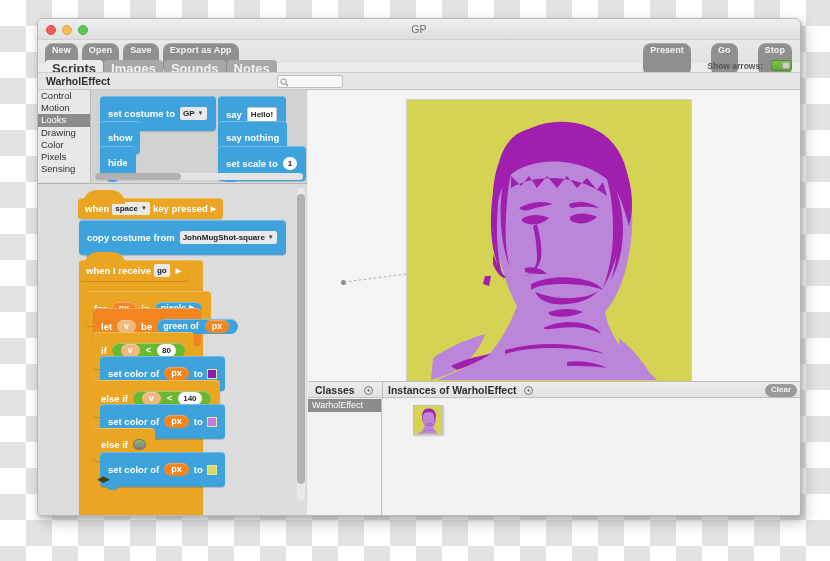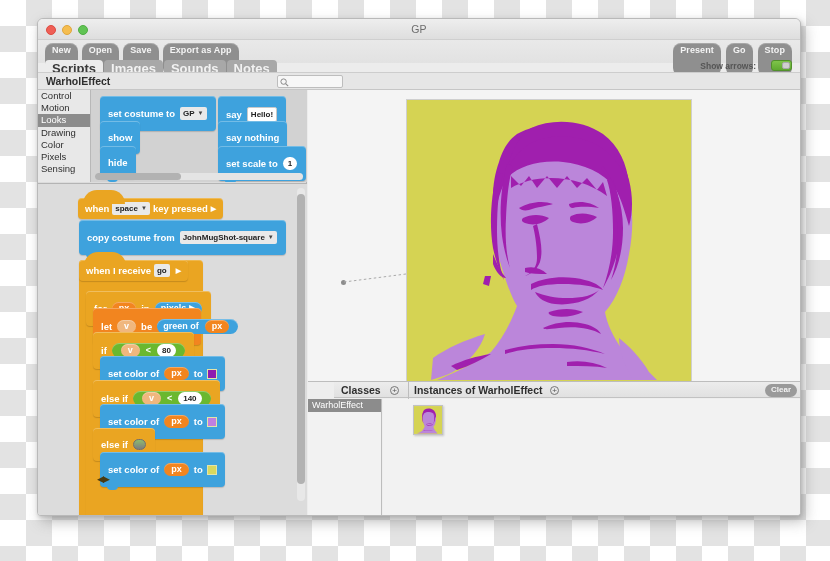--- a/index.html
+++ b/index.html
@@ -50,24 +50,24 @@
     background: linear-gradient(#e9e9e9, #e2e2e2);
   }
   .btns { position: absolute; left: 7px; top: 3px; display: flex; gap: 4px; }
   .pill {
     background: #8f8f8f; color: #f4f4f4;
     border-radius: 8px; font-size: 9px; font-weight: bold;
     padding: 2px 7px 20px; line-height: 11px;
     letter-spacing: .1px; cursor: default;
     box-shadow: inset 0 1px 0 rgba(255,255,255,.22);
   }
-  .rbtns { position: absolute; right: 8px; top: 3px; display: flex; gap: 5px; }
+  .rbtns { position: absolute; right: 8px; top: 3px; display: flex; gap: 20px; }
   .arrowrow {
     position: absolute; right: 8px; top: 20px;
-    display: flex; align-items: center; gap: 15px;
+    display: flex; align-items: center; gap: 8px;
   }
   .arrowlabel { font-size: 8.5px; color: #555; font-weight: bold; }
   .toggle {
     width: 21px; height: 11px; border-radius: 3px;
     background: linear-gradient(#7fc44a,#5fa930);
     border: 1px solid #51902b; position: relative;
   }
   .toggle i {
     position: absolute; right: 1px; top: 1px;
     width: 8px; height: 7px; background: #cfcfcf;
@@ -254,21 +254,21 @@
   }
 
   .panels {
     position: absolute; left: 270px; top: 362px;
     width: 494px; height: 136px;
     background: #eeeeee;
     border-top: 1px solid #bdbdbd;
   }
   .panelhdr {
     height: 16px; background: linear-gradient(#ececec,#e1e1e1);
-    border-bottom: 1px solid #c2c2c2; position: relative; margin-left: 26px;
+    border-bottom: 1px solid #c2c2c2; position: relative;
   }
   .ph-title {
     position: absolute; font-size: 10.5px; font-weight: bold; color: #2e2e2e;
     top: 2px;
   }
   .plusicon {
     position: absolute; top: 4px; width: 9px; height: 9px;
     border-radius: 50%; border: 1px solid #777;
     color: #555; font-size: 8px; line-height: 7px; text-align: center;
   }

